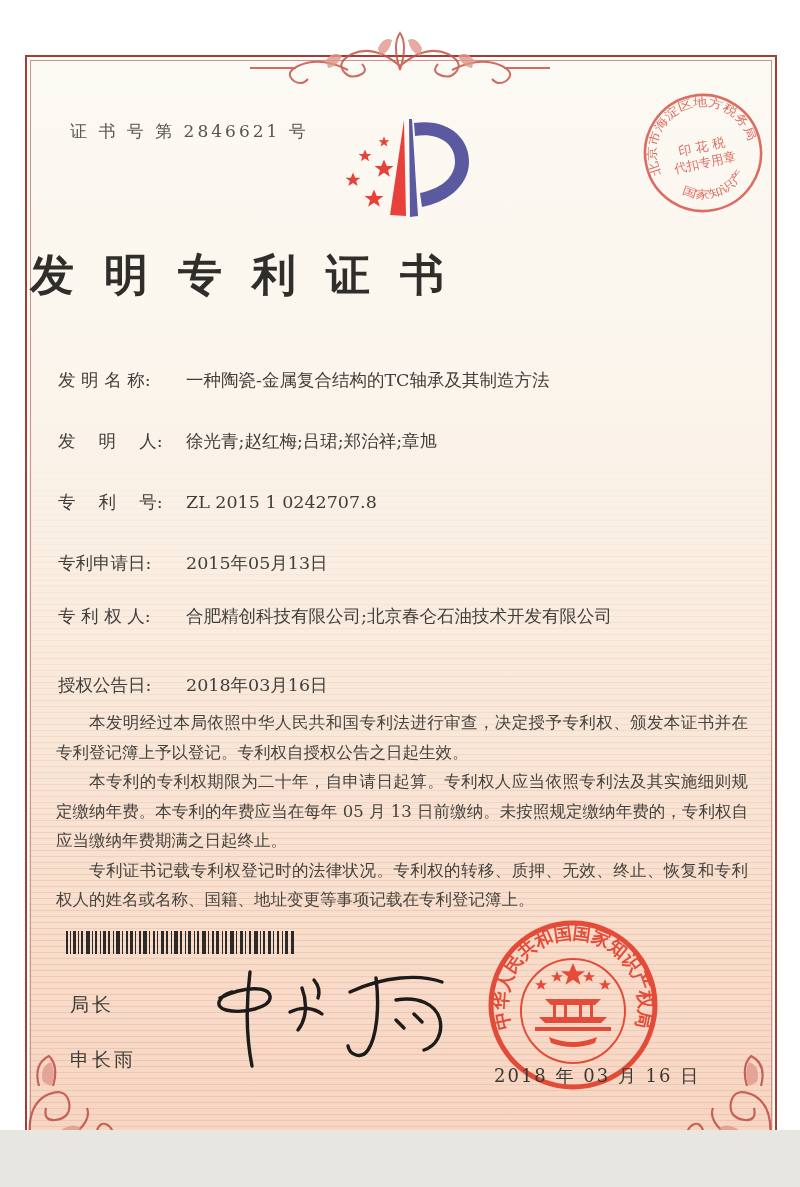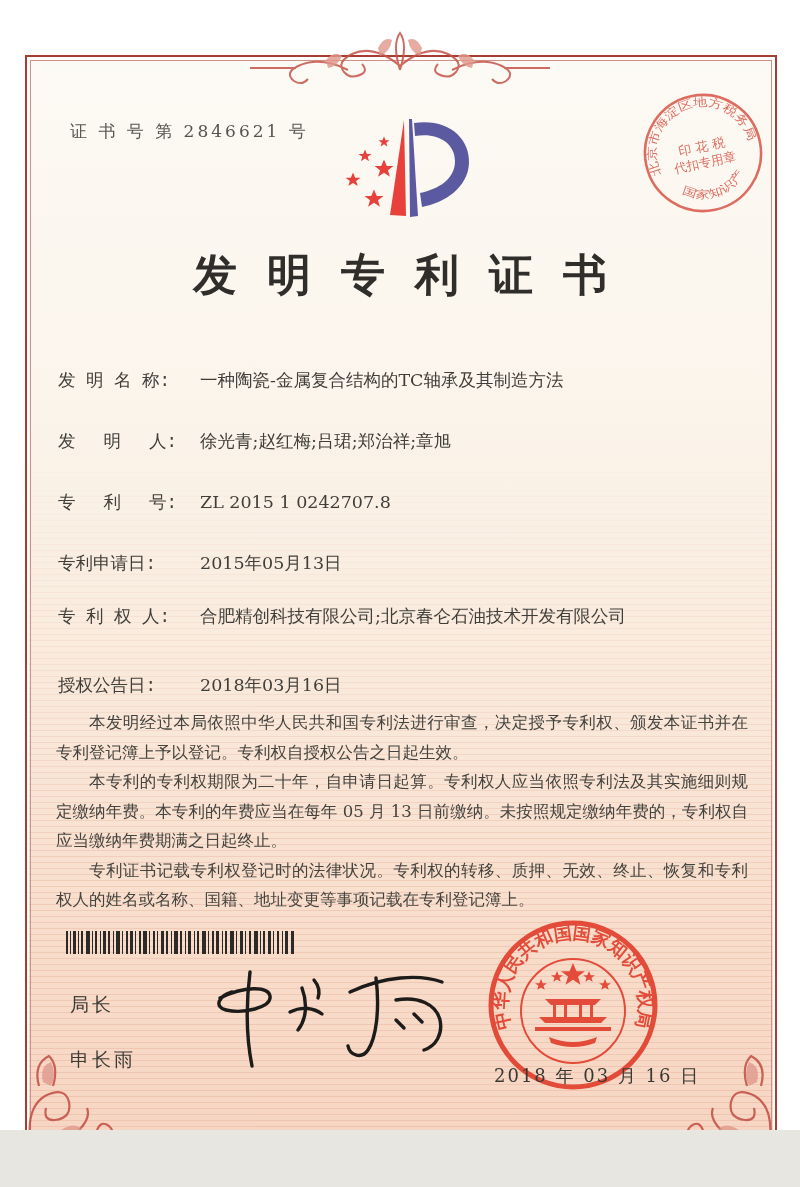--- a/index.html
+++ b/index.html
@@ -8,26 +8,26 @@
   
   .frame{position:absolute;left:25px;top:55px;width:748px;height:1096px;border:2px solid #a93c30;}
   .frame-inner{position:absolute;inset:3px;border:1px solid #cf9188;}
   
   .texture{position:absolute;inset:2px;background:linear-gradient(180deg,#fcfaf4 0%,#fbf5ec 30%,#f9e9db 58%,#f8dcca 82%,#f6d5c2 100%);}
   .texture::after{content:"";position:absolute;inset:0;
      background:repeating-linear-gradient(0deg, rgba(214,126,100,0.20) 0 1px, rgba(0,0,0,0) 1px 6px);
      -webkit-mask-image:linear-gradient(180deg,transparent 0 34%,#000 75%);
      mask-image:linear-gradient(180deg,transparent 0 34%,#000 75%);}
   .cert-no{position:absolute;left:70px;top:120px;font-size:17px;letter-spacing:3px;color:#56544f;}
-  .title{position:absolute;left:0;right:0;top:246px;text-align:center;font-size:44px;font-weight:bold;
+  .title{position:absolute;left:0;right:0;top:246px;text-align:left;font-size:44px;font-weight:bold;
          color:#2f2e2b;letter-spacing:30px;text-indent:30px;}
   .fields{position:absolute;left:58px;top:360px;width:700px;}
   .frow{position:absolute;left:0;font-size:17.5px;color:#403e39;white-space:nowrap;}
-  .frow .flabel{display:inline-block;min-width:122px;font-family:Liberation Mono, monospace;}
-  .frow .fvalue{margin-left:20px;text-align:right;}
+  .frow .flabel{display:inline-block;min-width:122px;}
+  .frow .fvalue{margin-left:6px;text-align:right;}
   .paras{position:absolute;left:56px;top:708px;width:692px;font-size:16.5px;line-height:29.5px;color:#45433e;}
   .paras p{margin:0;text-indent:2em;text-align:justify;}
   .barcode{position:absolute;left:66px;top:931px;}
   .director{position:absolute;left:70px;top:992px;color:#3c3a35;}
   .director .d-title{font-size:19px;letter-spacing:3px;}
   .director .d-name{font-size:19px;letter-spacing:3px;margin-top:29px;}
   .signature{position:absolute;left:198px;top:962px;}
   .seal-big{position:absolute;left:484px;top:916px;opacity:0.92;}
   .issue-date{position:absolute;left:494px;top:1064px;font-size:18px;letter-spacing:2px;color:#3a3833;z-index:5;}
   .stamp{position:absolute;left:628px;top:78px;opacity:0.85;transform:rotate(-12deg);}

